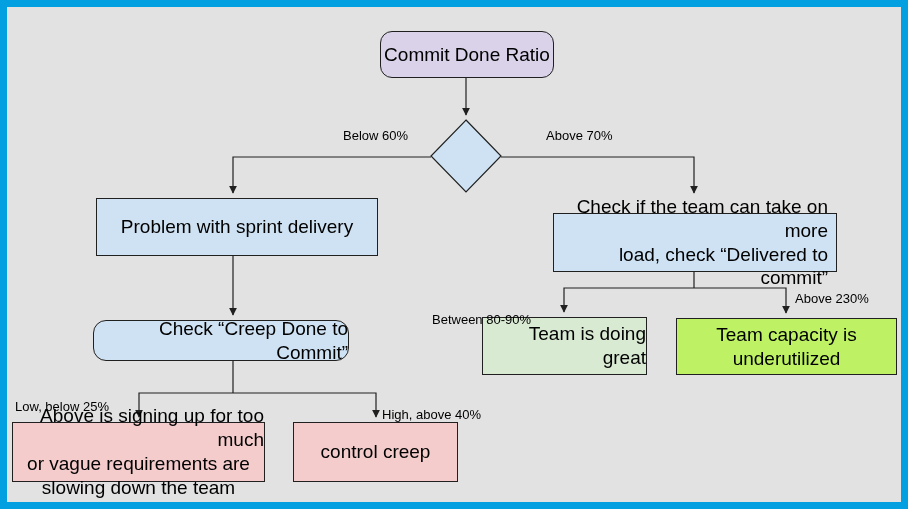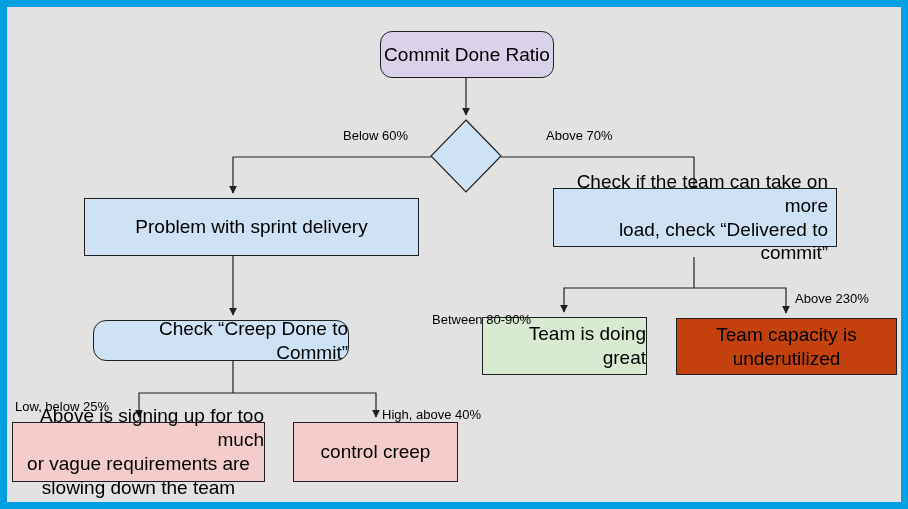--- a/index.html
+++ b/index.html
@@ -27,25 +27,25 @@
     text-align:right;
     font-size:19px; line-height:1.26;
     z-index:2;
   }
   .node .ln { display:block; }
   .purple { background:#d9d2e9; border-radius:12px; }
   .blue   { background:#cfe2f3; }
   .rounded{ border-radius:13px; }
   .pink   { background:#f4cccc; }
   .green  { background:#d9ead3; }
-  .yellow { background:#c2410c; }
+  .yellow { background:#bef264; }
 
   .n-root        { left:380px; top:31px;  width:174px; height:47px; }
-  .n-problem     { left:84px;  top:198px; width:335px; height:58px; }
-  .n-checkload   { left:553px; top:188px; width:284px; height:59px; padding:4px 8px; }
+  .n-problem     { left:96px;  top:198px; width:282px; height:58px; }
+  .n-checkload   { left:553px; top:213px; width:284px; height:59px; padding:4px 8px; }
   .n-checkcreep  { left:93px;  top:320px; width:256px; height:41px; }
   .n-toomuch     { left:12px;  top:422px; width:253px; height:60px; }
   .n-lotcreep    { left:293px; top:422px; width:165px; height:60px; }
   .n-great       { left:482px; top:317px; width:165px; height:58px; }
   .n-underut     { left:676px; top:318px; width:221px; height:57px; }
 
   .lbl {
     position:absolute;
     font-size:13px; line-height:15px;
     white-space:nowrap;

